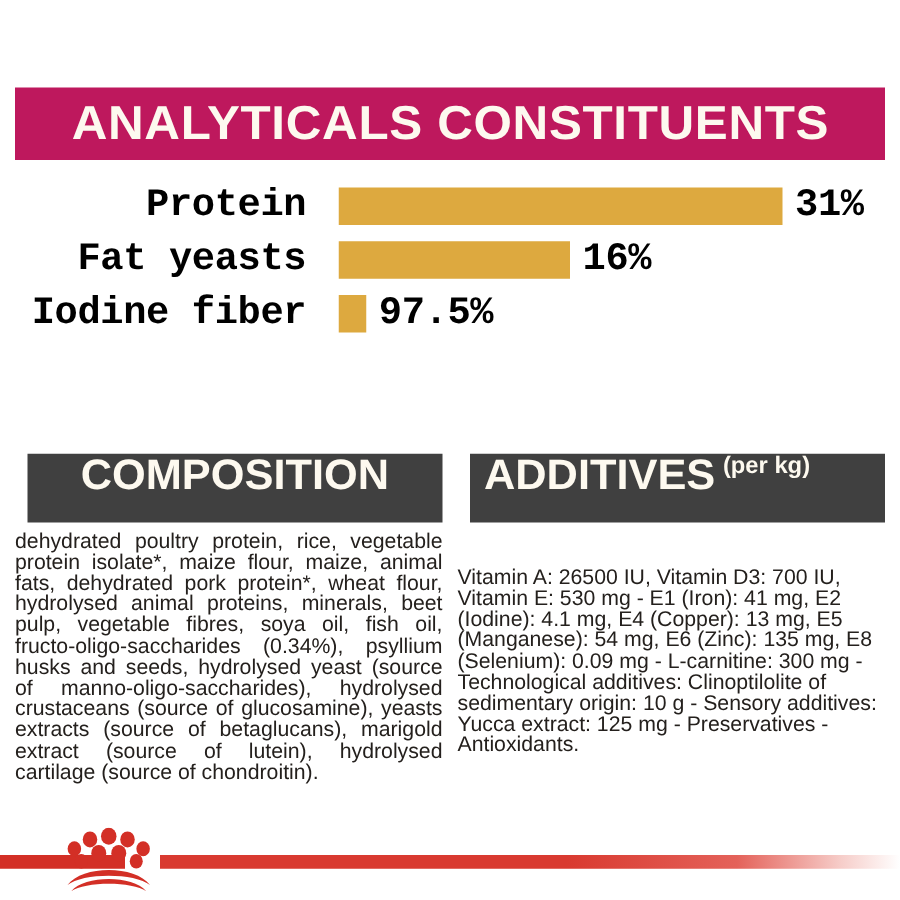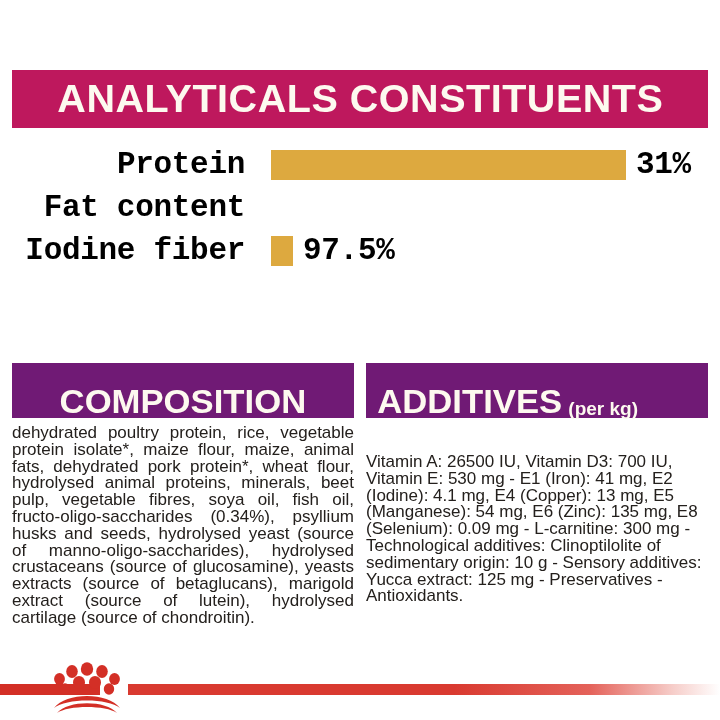--- a/index.html
+++ b/index.html
@@ -79,26 +79,27 @@
   }
   .panel{
     position:absolute;
     top:0;
   }
   .panel.left{ left:12px; width:342px; }
   .panel.right{ left:366px; width:342px; }
 
   .panel-banner{
     height:55px;
-    background:#701a75;
+    background:#404040;
     display:flex;
-    align-items:flex-end;
+    align-items:flex-start;
     justify-content:flex-start;
     padding-left:13px;
     box-sizing:border-box;
+    margin-left:10px;
   }
   .panel-banner.center{ justify-content:center; padding-left:0; }
   .panel-title{
     color:#fdf9ef;
     font-size:34px;
     font-weight:bold;
     line-height:1;
     white-space:nowrap;
     transform:scaleX(1.02);
   }
@@ -156,21 +157,25 @@
 
   <div class="chart-row r0">
     <div class="bar-label">Protein</div>
     <div class="bar-track">
       <div class="bar-fill" id="bar0" style="width: 355px;"></div>
       <div class="bar-value">31%</div>
     </div>
   </div>
 
   <div class="chart-row r1">
-    <div class="bar-label">Fat content</div>
+    <div class="bar-label">Fat yeasts</div>
+    <div class="bar-track">
+      <div class="bar-fill" id="bar1" style="width: 185px;"></div>
+      <div class="bar-value">16%</div>
+    </div>
   </div>
 
   <div class="chart-row r2">
     <div class="bar-label">Iodine fiber</div>
     <div class="bar-track">
       <div class="bar-fill" id="bar2" style="width: 22px;"></div>
       <div class="bar-value">97.5%</div>
     </div>
   </div>
 

